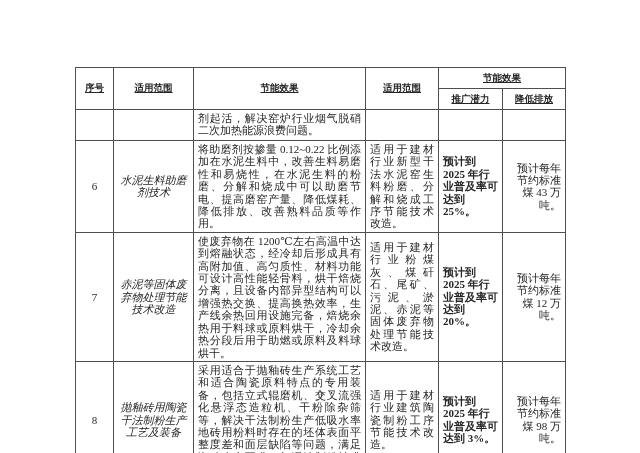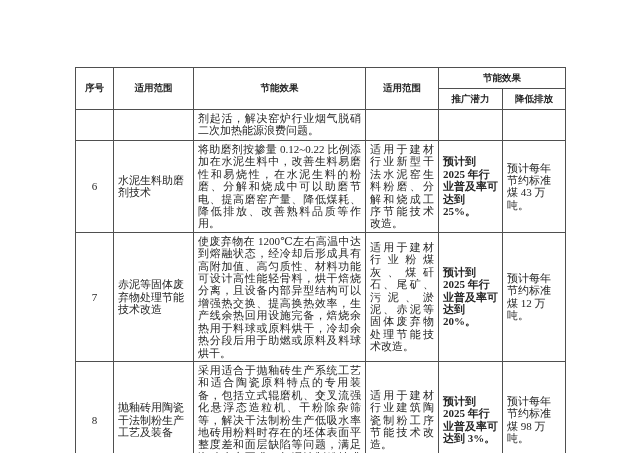--- a/index.html
+++ b/index.html
@@ -30,28 +30,29 @@
     line-height: 12.4px;
     color: #262626;
     padding: 2px 4px;
     overflow: hidden;
   }
   .tech-table thead th {
     font-weight: bold;
     text-align: center;
     vertical-align: middle;
     font-size: 9.5px;
+    text-decoration: underline;
   }
   .tech-table thead tr { height: 21px; }
   .tech-table td.c-index   { text-align: center; vertical-align: middle; }
-  .tech-table td.c-name    { text-align: left;   vertical-align: middle; }
+  .tech-table td.c-name    { text-align: center;   vertical-align: middle; font-style: italic; }
   .tech-table td.c-intro   { text-align: justify; vertical-align: top; }
   .tech-table td.c-scope   { text-align: justify; vertical-align: middle; }
   .tech-table td.c-pot     { text-align: left;   vertical-align: middle; font-weight: bold; }
-  .tech-table td.c-cap     { text-align: left;   vertical-align: middle; }
+  .tech-table td.c-cap     { text-align: right;   vertical-align: middle; }
   tr.row-partial { height: 31px; }
   tr.row-6 { height: 62px; }
   tr.row-7 { height: 92px; }
   tr.row-8 { height: 88px; }
   .page-number {
     position: absolute;
     left: 0;
     top: 390px;
     width: 640px;
     text-align: center;

